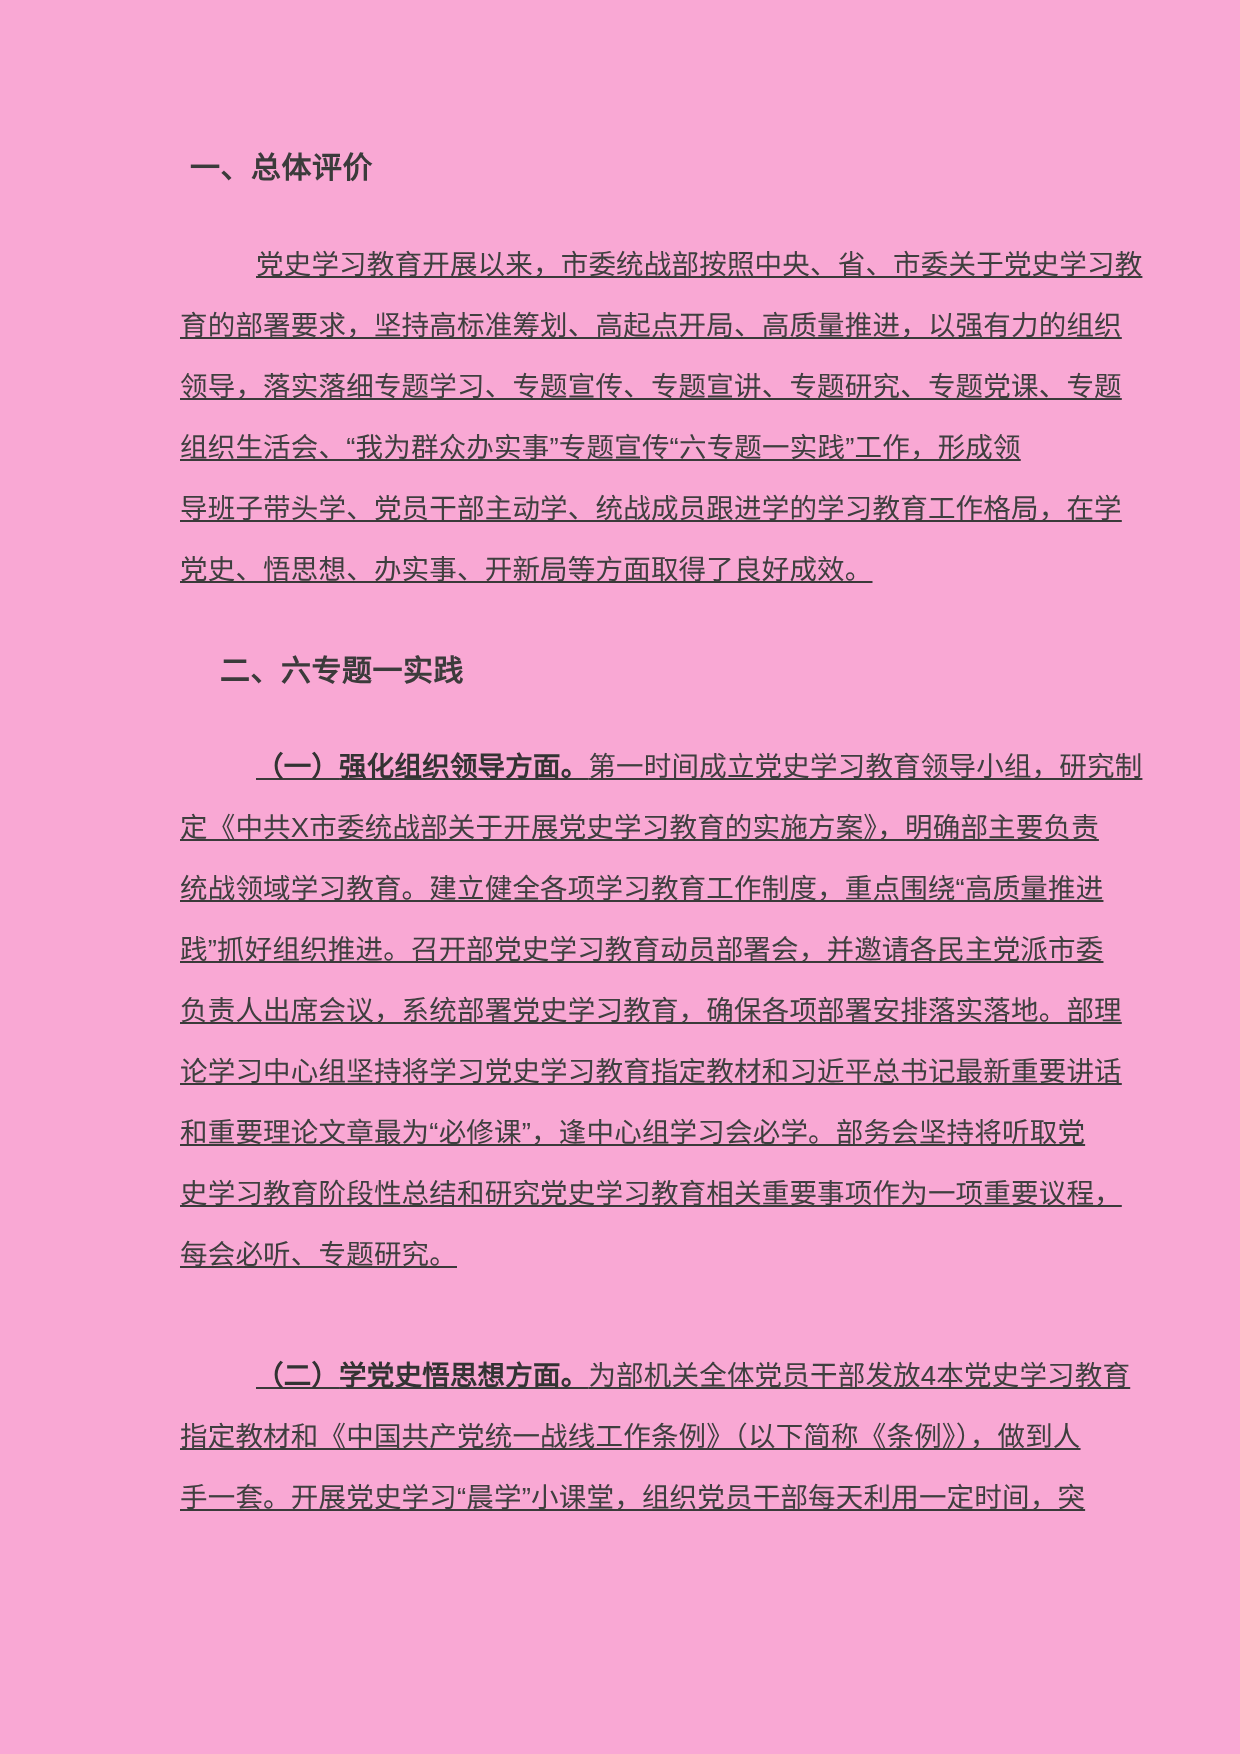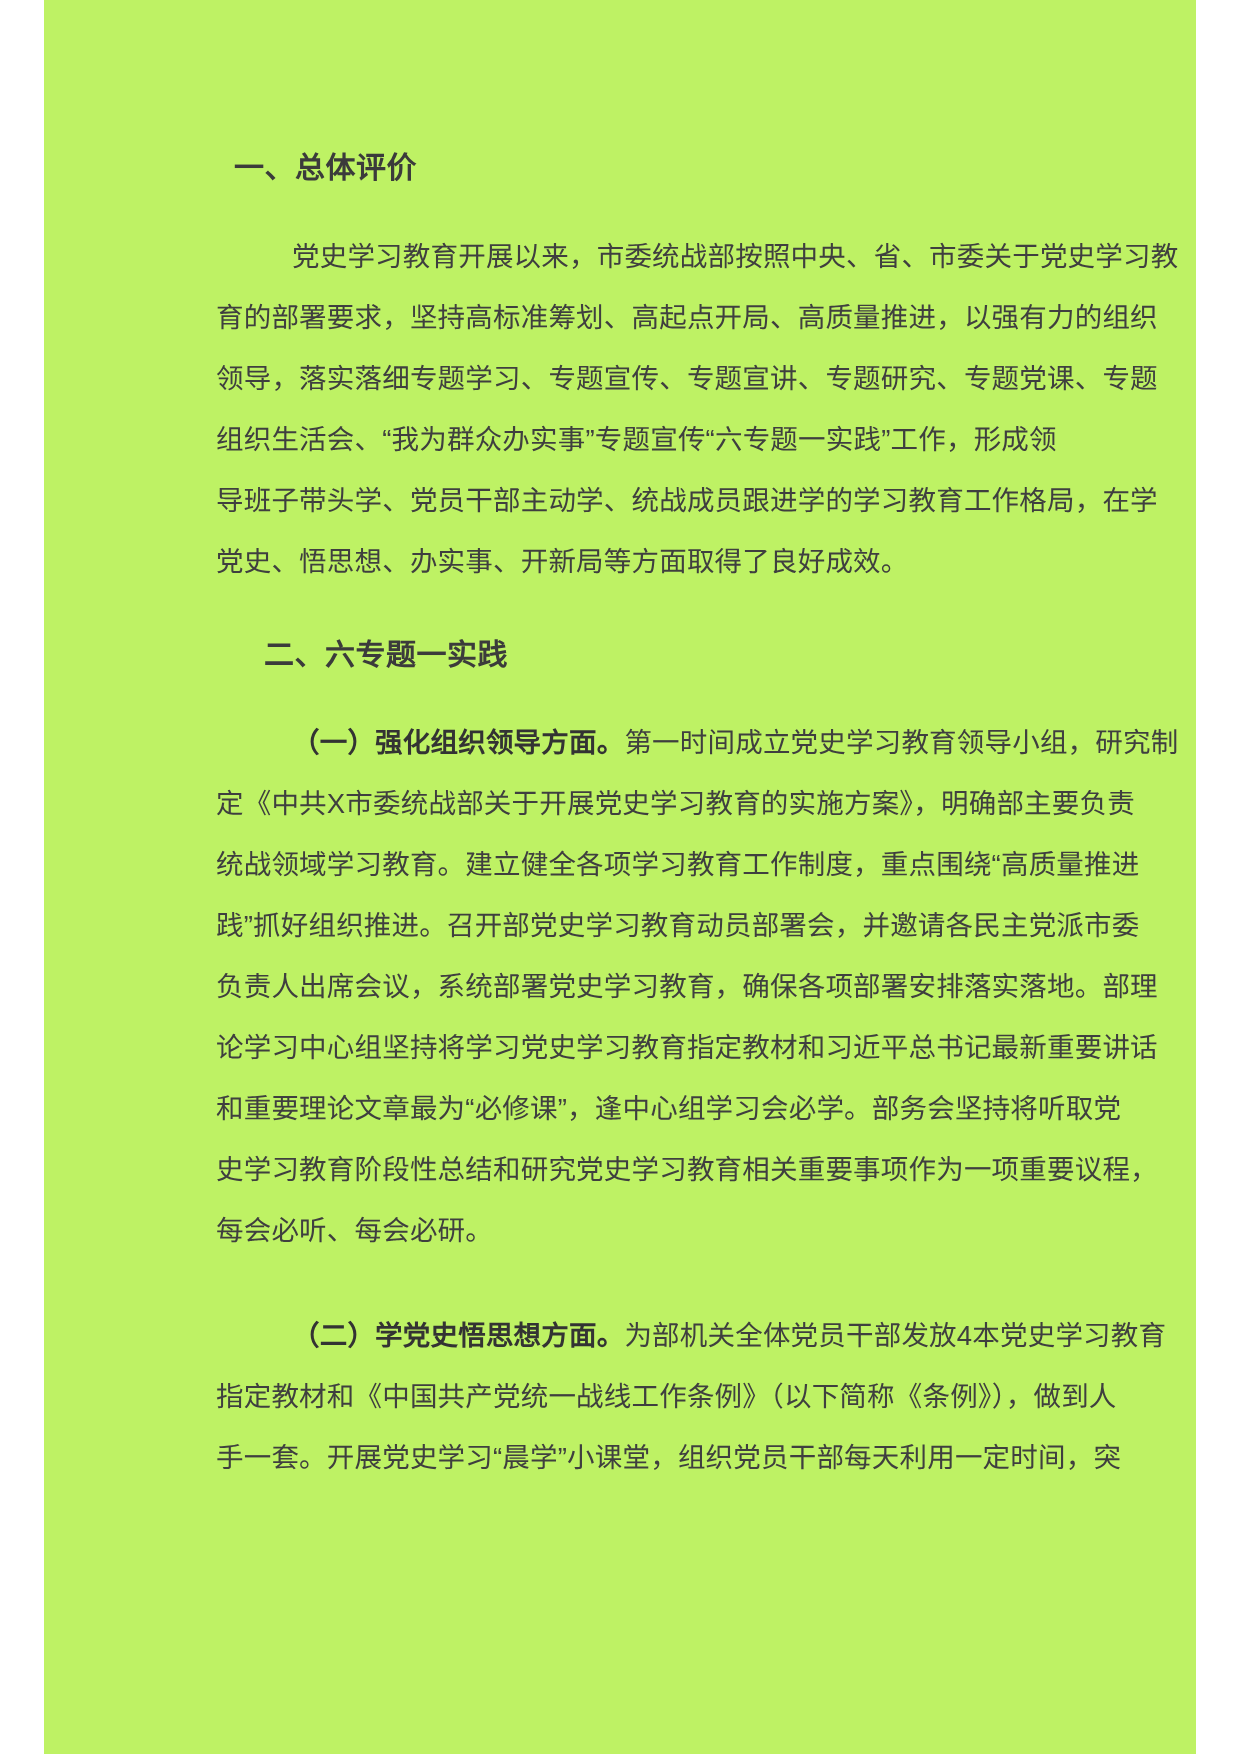--- a/index.html
+++ b/index.html
@@ -8,24 +8,24 @@
     background: #ffffff;
   }
 
   body {
     font-family: "Liberation Sans", "DejaVu Sans", sans-serif;
     color: #3a3a3a;
   }
 
   .page {
     position: relative;
-    width: 1152px;
+    width: 1240px;
     height: 1754px;
     margin: 0 auto;
-    background: #bef264;
+    background: #f9a8d4;
     overflow: hidden;
     box-sizing: border-box;
   }
 
   .doc-body {
     position: absolute;
     left: 172px;
     top: 0;
     width: 896px;
     padding-top: 148px;
@@ -43,22 +43,23 @@
     padding-left: 18px;
     white-space: pre;
   }
 
   .h1-heading.second {
     padding-left: 48px;
   }
 
   
   .para {
-    margin: 0;
+    margin: 8px;
     font-size: 0;          
+    text-decoration: underline;
   }
 
   .line {
     display: block;
     font-size: 27.5px;
     line-height: 1.0;
     color: #3f3f3f;
     white-space: pre;
     letter-spacing: 0.2px;
     height: 61px;
@@ -138,21 +139,21 @@
       </span>
       <span class="line justify">
         <span>论学习中心组坚持将学习党史学习教育指定教材和习近平总书记最新重要讲话</span>
       </span>
       <span class="line justify">
         <span>和重要理论文章最为“必修课”，逢中心组学习会必学。部务会坚持将听取党</span>
       </span>
       <span class="line justify">
         <span>史学习教育阶段性总结和研究党史学习教育相关重要事项作为一项重要议程，</span>
       </span>
-      <span class="line">每会必听、每会必研。</span>
+      <span class="line">每会必听、专题研究。</span>
     </div>
 
     <div class="gap-md"></div>
 
     <div class="para">
       <span class="line justify indent-3">
         <span><span class="b">（二）</span><span class="b">学党史悟思想方面。</span><span>为部机关全体党员干部发放4本党史学习教育</span></span>
       </span>
       <span class="line justify">
         <span>指定教材和《中国共产党统一战线工作条例》（以下简称《条例》），做到人</span>

